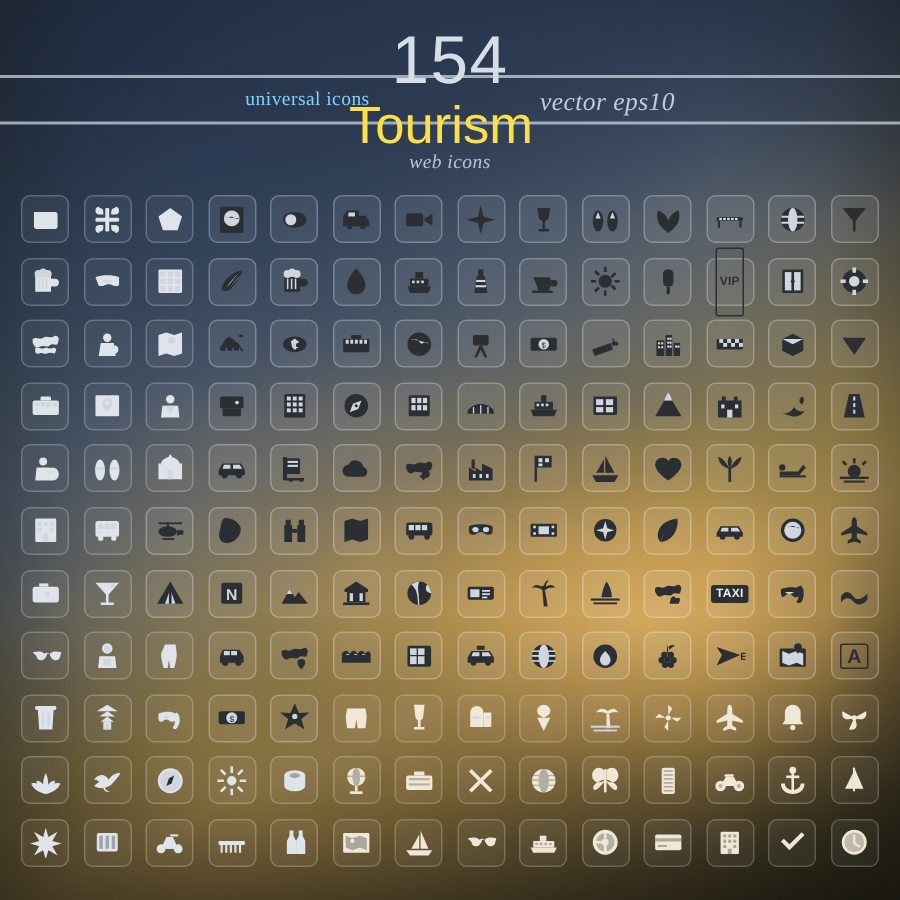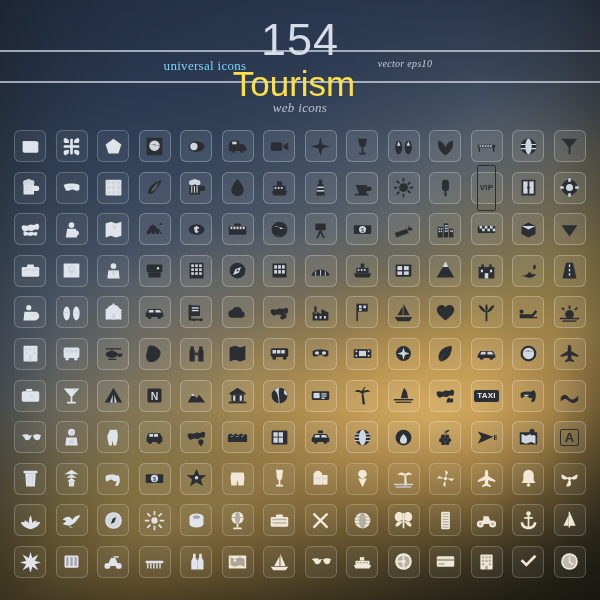--- a/index.html
+++ b/index.html
@@ -99,21 +99,21 @@
     color:#fde047;letter-spacing:0px;
   }
   .hdr-left{
     position:absolute;left:120px;top:58px;width:170px;text-align:center;
     font-family:"Liberation Serif", serif;
     font-size:13px;color:#7dd3fc;letter-spacing:0.3px;
   }
   .hdr-right{
     position:absolute;left:320px;top:58px;width:170px;text-align:center;
     font-family:"Liberation Serif", serif;font-style:italic;
-    font-size:10px;color:#c3ccda;letter-spacing:0.3px;
+    font-size:17px;color:#c3ccda;letter-spacing:0.3px;
   }
   .hdr-sub{
     position:absolute;left:0;top:100px;width:600px;text-align:center;
     font-family:"Liberation Serif", serif;font-style:italic;
     font-size:13px;color:#b9c3d2;letter-spacing:0.3px;
   }
   
   .gap{position:absolute;height:6px;}
   .gap-a{left:262px;top:48px;width:78px;}
   .gap-b{left:252px;top:79px;width:100px;}

